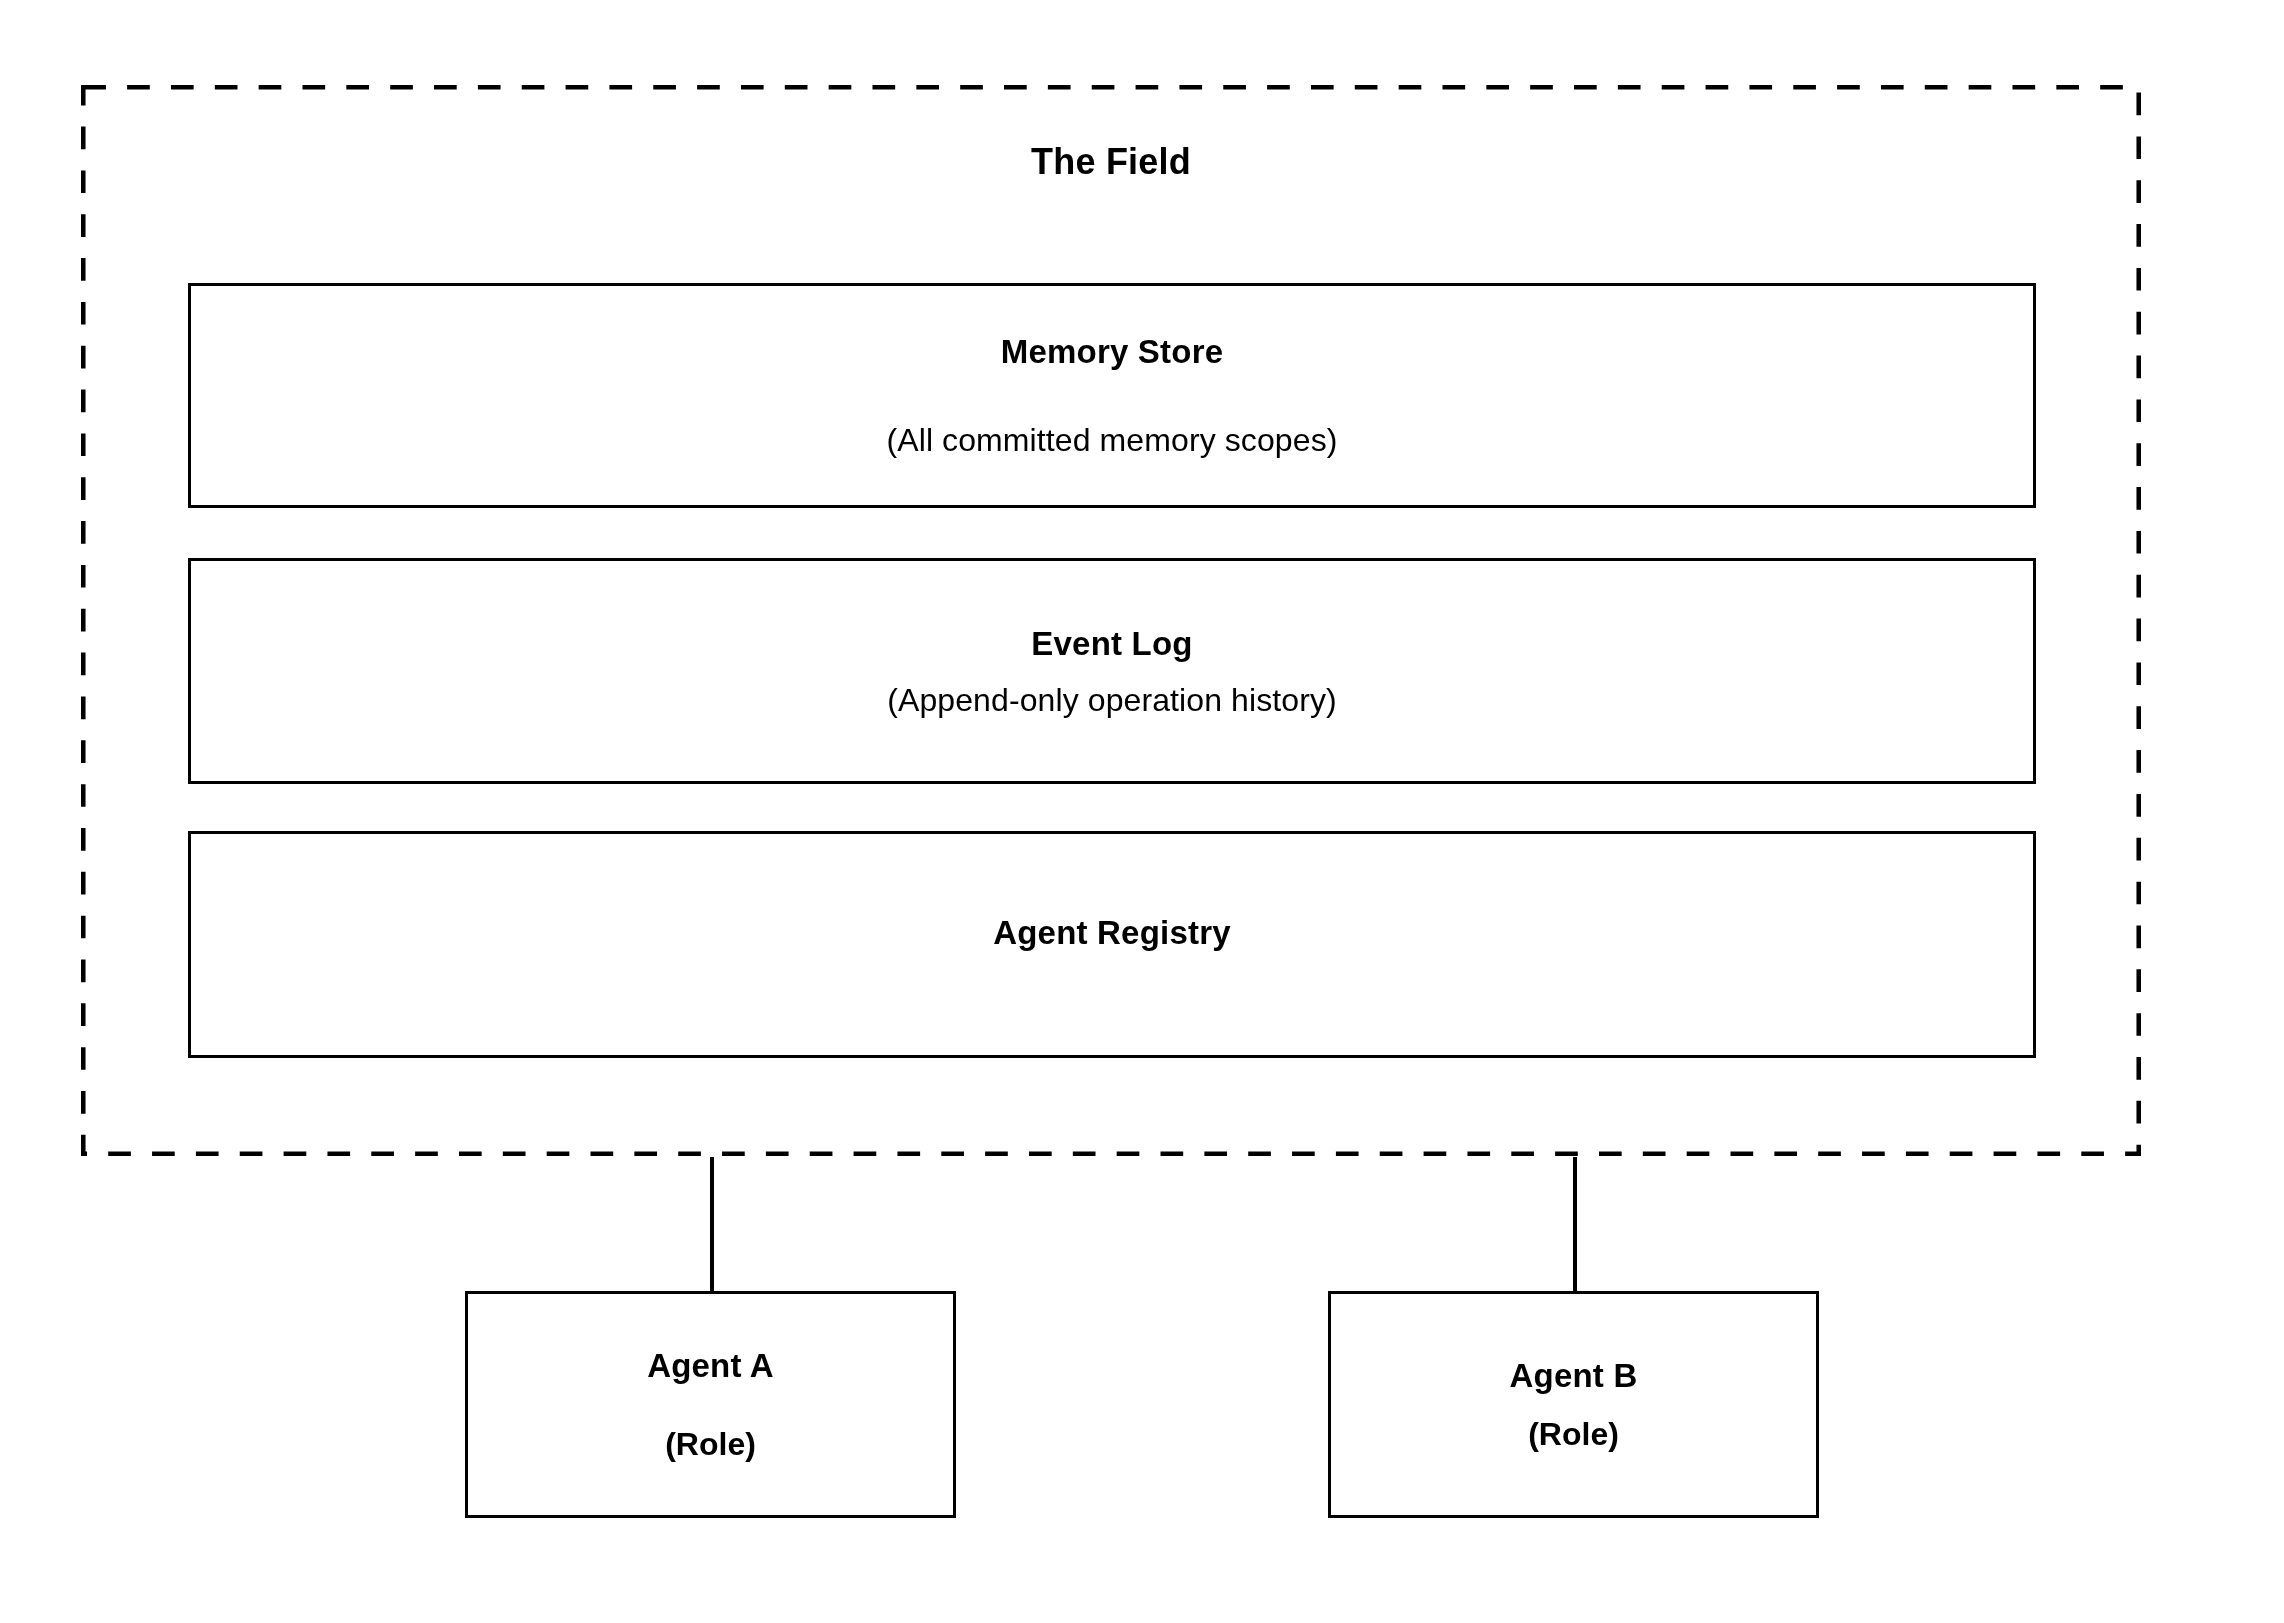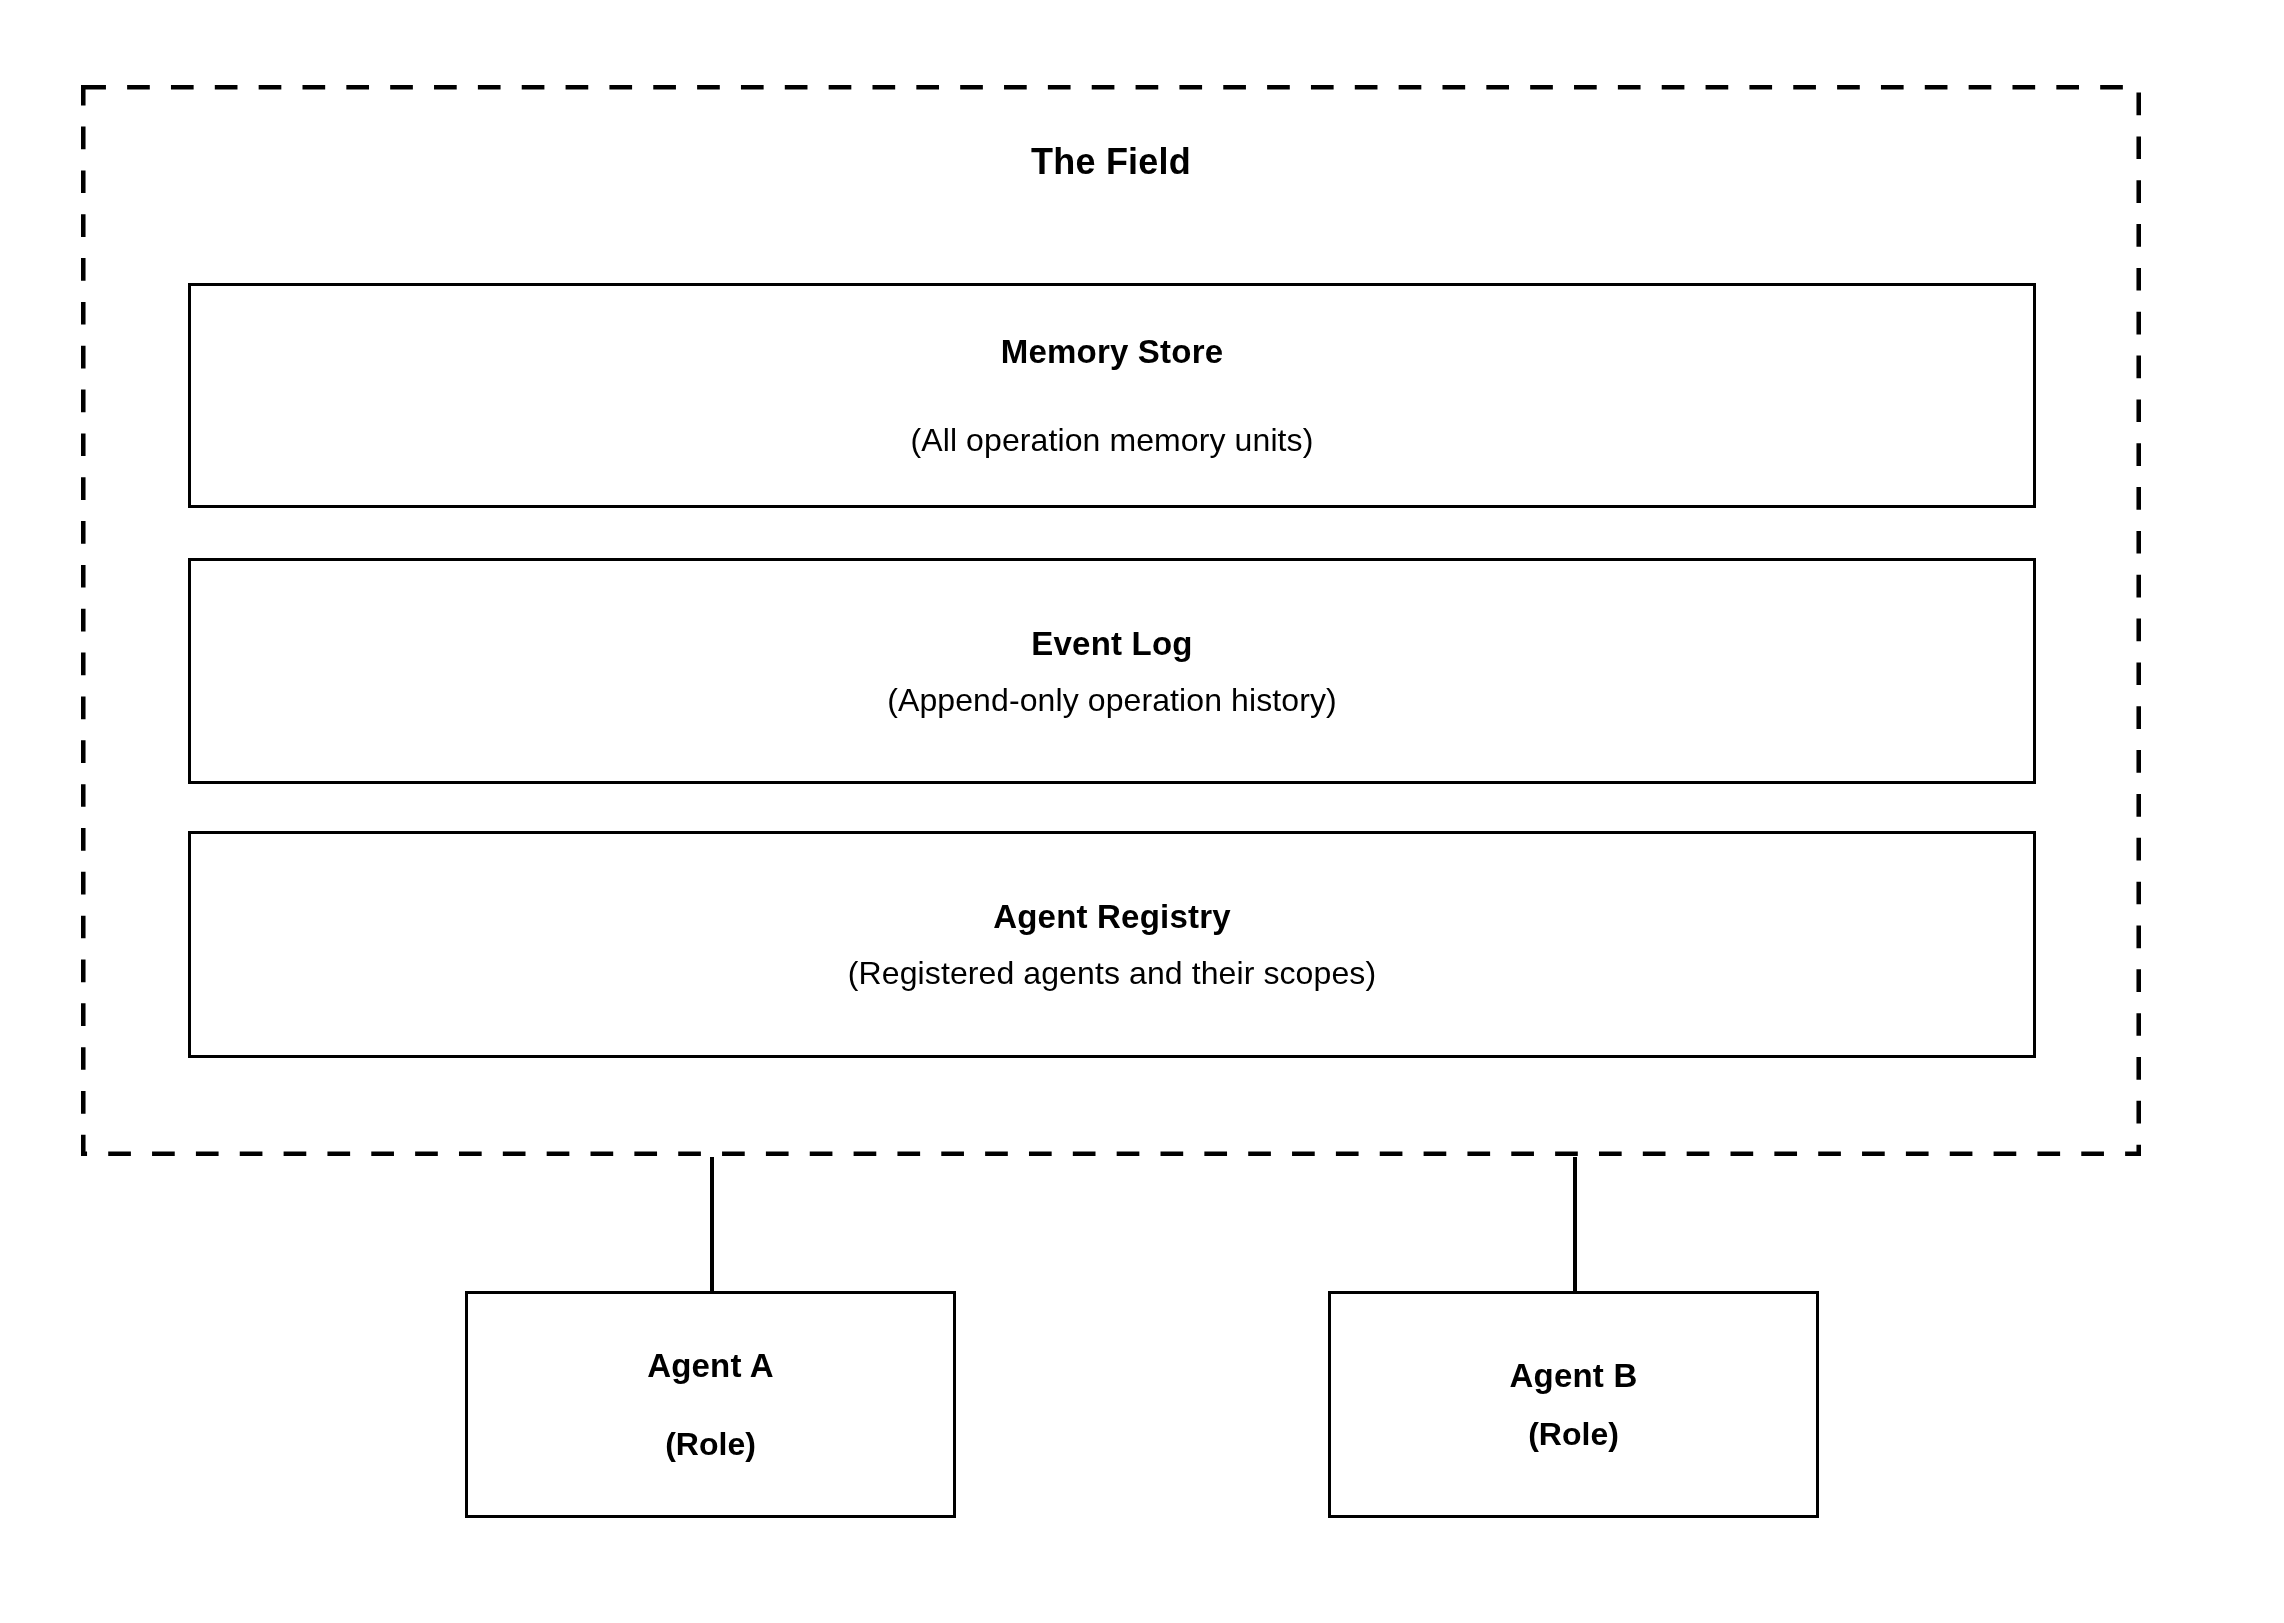--- a/index.html
+++ b/index.html
@@ -127,31 +127,30 @@
 
   <div class="field-container">
     <svg class="field-svg" viewBox="0 0 2725 1417" preserveAspectRatio="none">
       <rect x="3" y="3" width="2719" height="1411" fill="none" stroke="#000000" stroke-width="6" stroke-dasharray="30 28" stroke-linecap="butt"></rect>
     </svg>
 
     <div class="field-title">The Field</div>
 
     <div class="inner-box box-memory">
       <div class="box-title">Memory Store</div>
-      <div class="box-subtitle">(All operation memory units)</div>
+      <div class="box-subtitle">(All committed memory scopes)</div>
     </div>
 
     <div class="inner-box box-event">
       <div class="box-title">Event Log</div>
       <div class="box-subtitle">(Append-only operation history)</div>
     </div>
 
     <div class="inner-box box-registry">
       <div class="box-title">Agent Registry</div>
-      <div class="box-subtitle">(Registered agents and their scopes)</div>
     </div>
   </div>
 
   <div class="connector connector-a"></div>
   <div class="connector connector-b"></div>
 
   <div class="agent-box agent-a">
     <div class="agent-title">Agent A</div>
     <div class="agent-subtitle">(Role)</div>
   </div>

